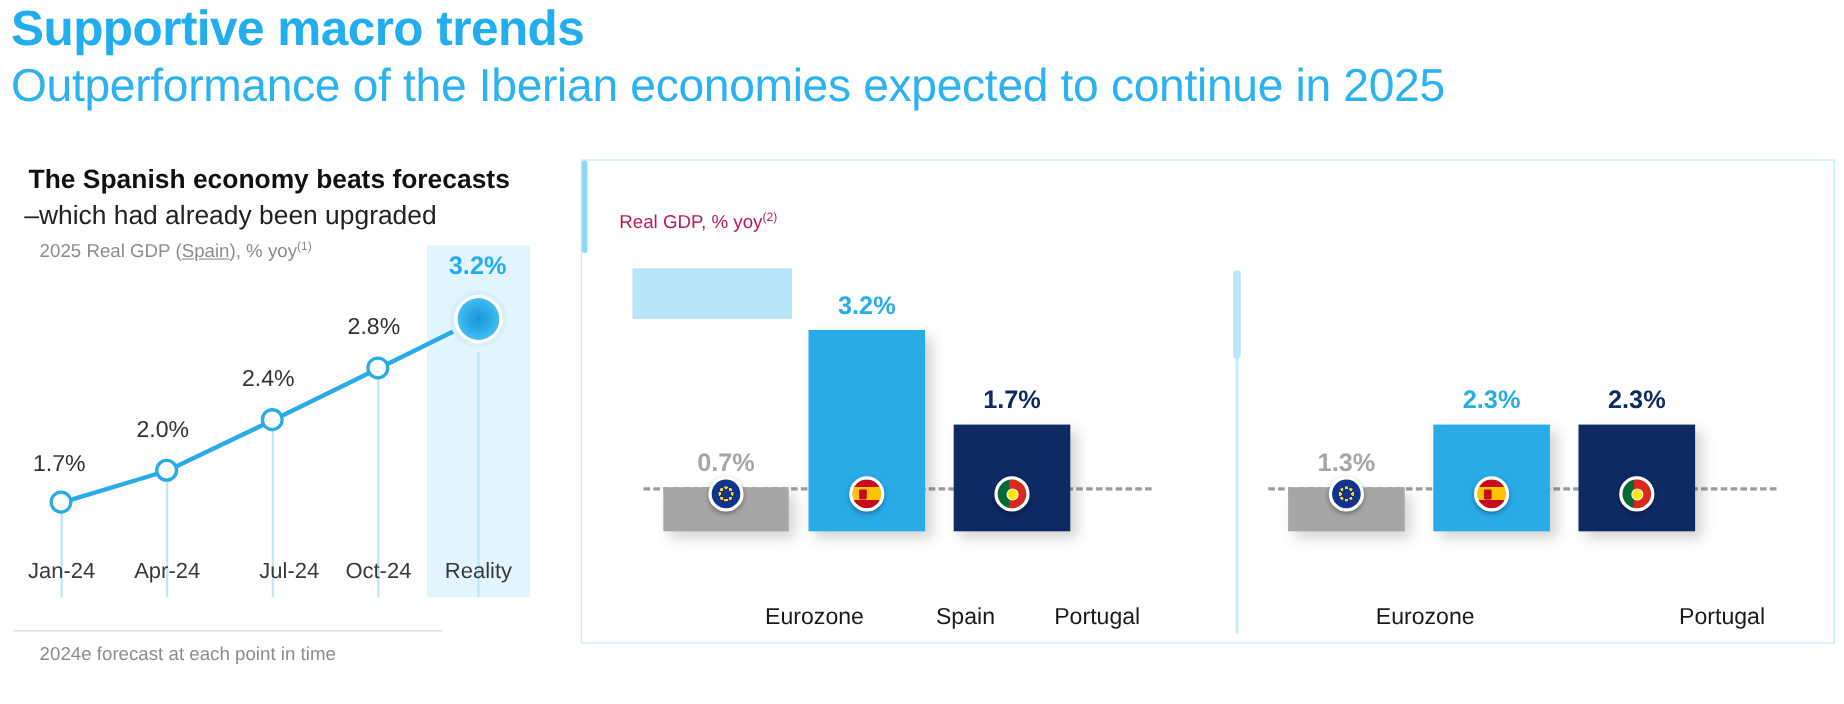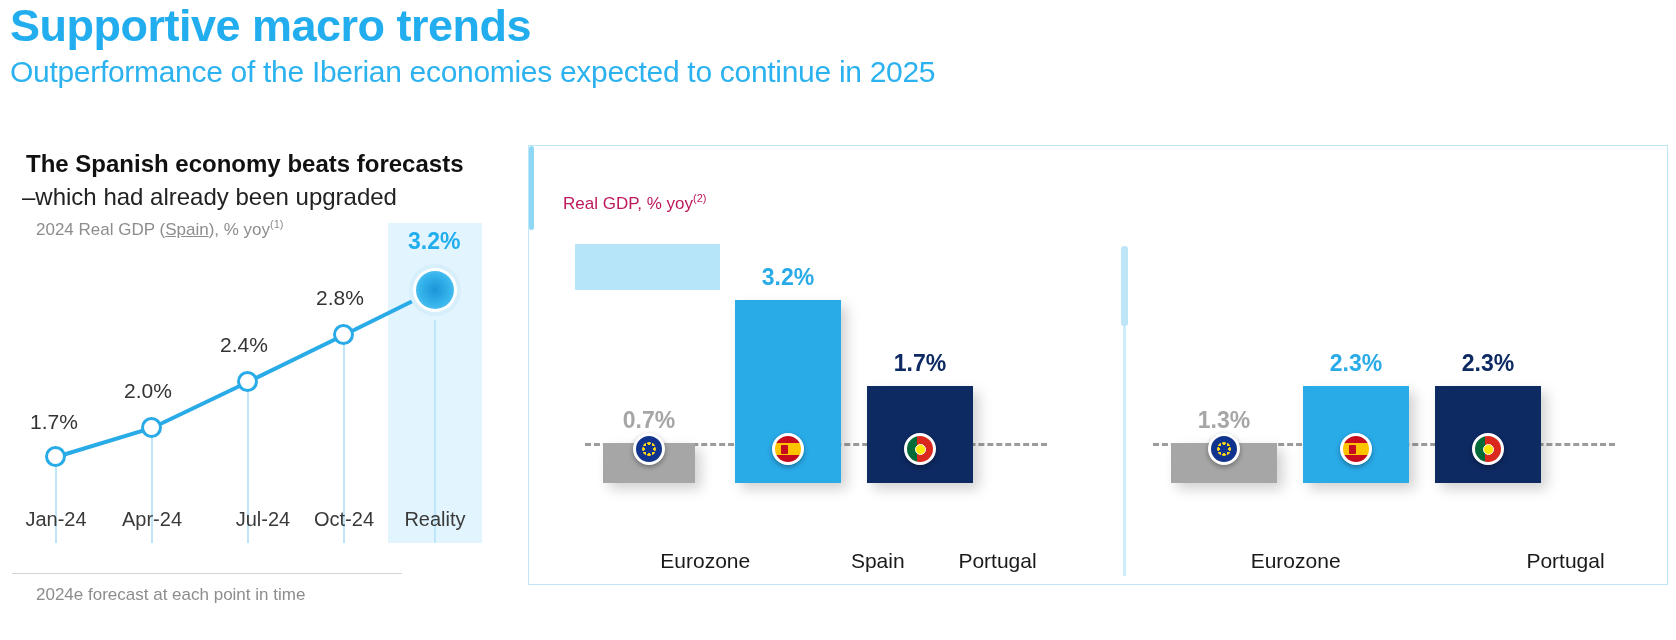--- a/index.html
+++ b/index.html
@@ -11,21 +11,21 @@
     overflow:hidden;
     position:relative;
   }
   
   #header{position:absolute;left:10px;top:2px;width:1650px;}
   #title{
     font-size:45px;font-weight:bold;color:#22AEEE;
     letter-spacing:-0.5px;line-height:1.05;white-space:nowrap;
   }
   #subtitle{
-    font-size:30px;font-weight:normal;color:#2BB2EF;
+    font-size:42px;font-weight:normal;color:#2BB2EF;
     letter-spacing:-0.3px;line-height:1.1;margin-top:6px;white-space:nowrap;
   }
 
   
   #left-panel{position:absolute;left:0px;top:145px;width:512px;height:480px;}
   #left-head1{
     position:absolute;left:26px;top:5px;
     font-size:24px;font-weight:bold;color:#111;white-space:nowrap;
   }
   #left-head2{
@@ -193,21 +193,21 @@
   <div id="title">Supportive macro trends</div>
   <div id="subtitle">Outperformance of the Iberian economies expected to continue in 2025</div>
 </div>
 
 <div id="left-panel">
   <div id="reality-band"></div>
 
   <div id="left-head1">The Spanish economy beats forecasts</div>
   <div id="left-head2">–which had already been upgraded</div>
   <div id="left-sub">
-    <span>2024 Real GDP (</span><u>Spain</u><span>), % yoy</span><span class="sup">(1)</span>
+    <span>2025 Real GDP (</span><u>Spain</u><span>), % yoy</span><span class="sup">(1)</span>
   </div>
 
   <div id="line-plot">
     <svg width="512" height="480" style="position:absolute;left:0;top:0;">
       <polyline points="56,312 152,283 248,237 344,190 435,145" fill="none" stroke="#29ABE8" stroke-width="4"></polyline>
     </svg>
 
     <div class="tick-line" style="left:55px;top:316px;height:82px;"></div>
     <div class="tick-line" style="left:151px;top:287px;height:111px;"></div>
     <div class="tick-line" style="left:247px;top:241px;height:157px;"></div>
@@ -260,21 +260,21 @@
   <div id="divider-mid-top"></div>
 
   <div class="badge" id="badge-2024">
     <div class="badge-shadow"></div>
   </div>
 
 
   <div class="bargroup" id="group-2024">
     <div class="baseline" style="left:22px;top:197px;width:462px;"></div>
 
-    <div class="bar" style="left:40px;width:92px;height:40px;">
+    <div class="bar" style="left:40px;width:114px;height:40px;">
       <div class="bar-inner" style="height:40px;background:#A6A6A6;"></div>
       <div class="flag flag-eu"></div>
       <div class="bar-val" style="top:-36px;color:#A6A6A6;">0.7%</div>
       <div class="bar-cat" style="bottom:-90px;">Eurozone</div>
     </div>
 
     <div class="bar" style="left:172px;width:106px;height:183px;">
       <div class="bar-inner" style="height:183px;background:#29ABE8;"></div>
       <div class="flag flag-es"></div>
       <div class="bar-val" style="top:-36px;color:#29ABE8;">3.2%</div>

